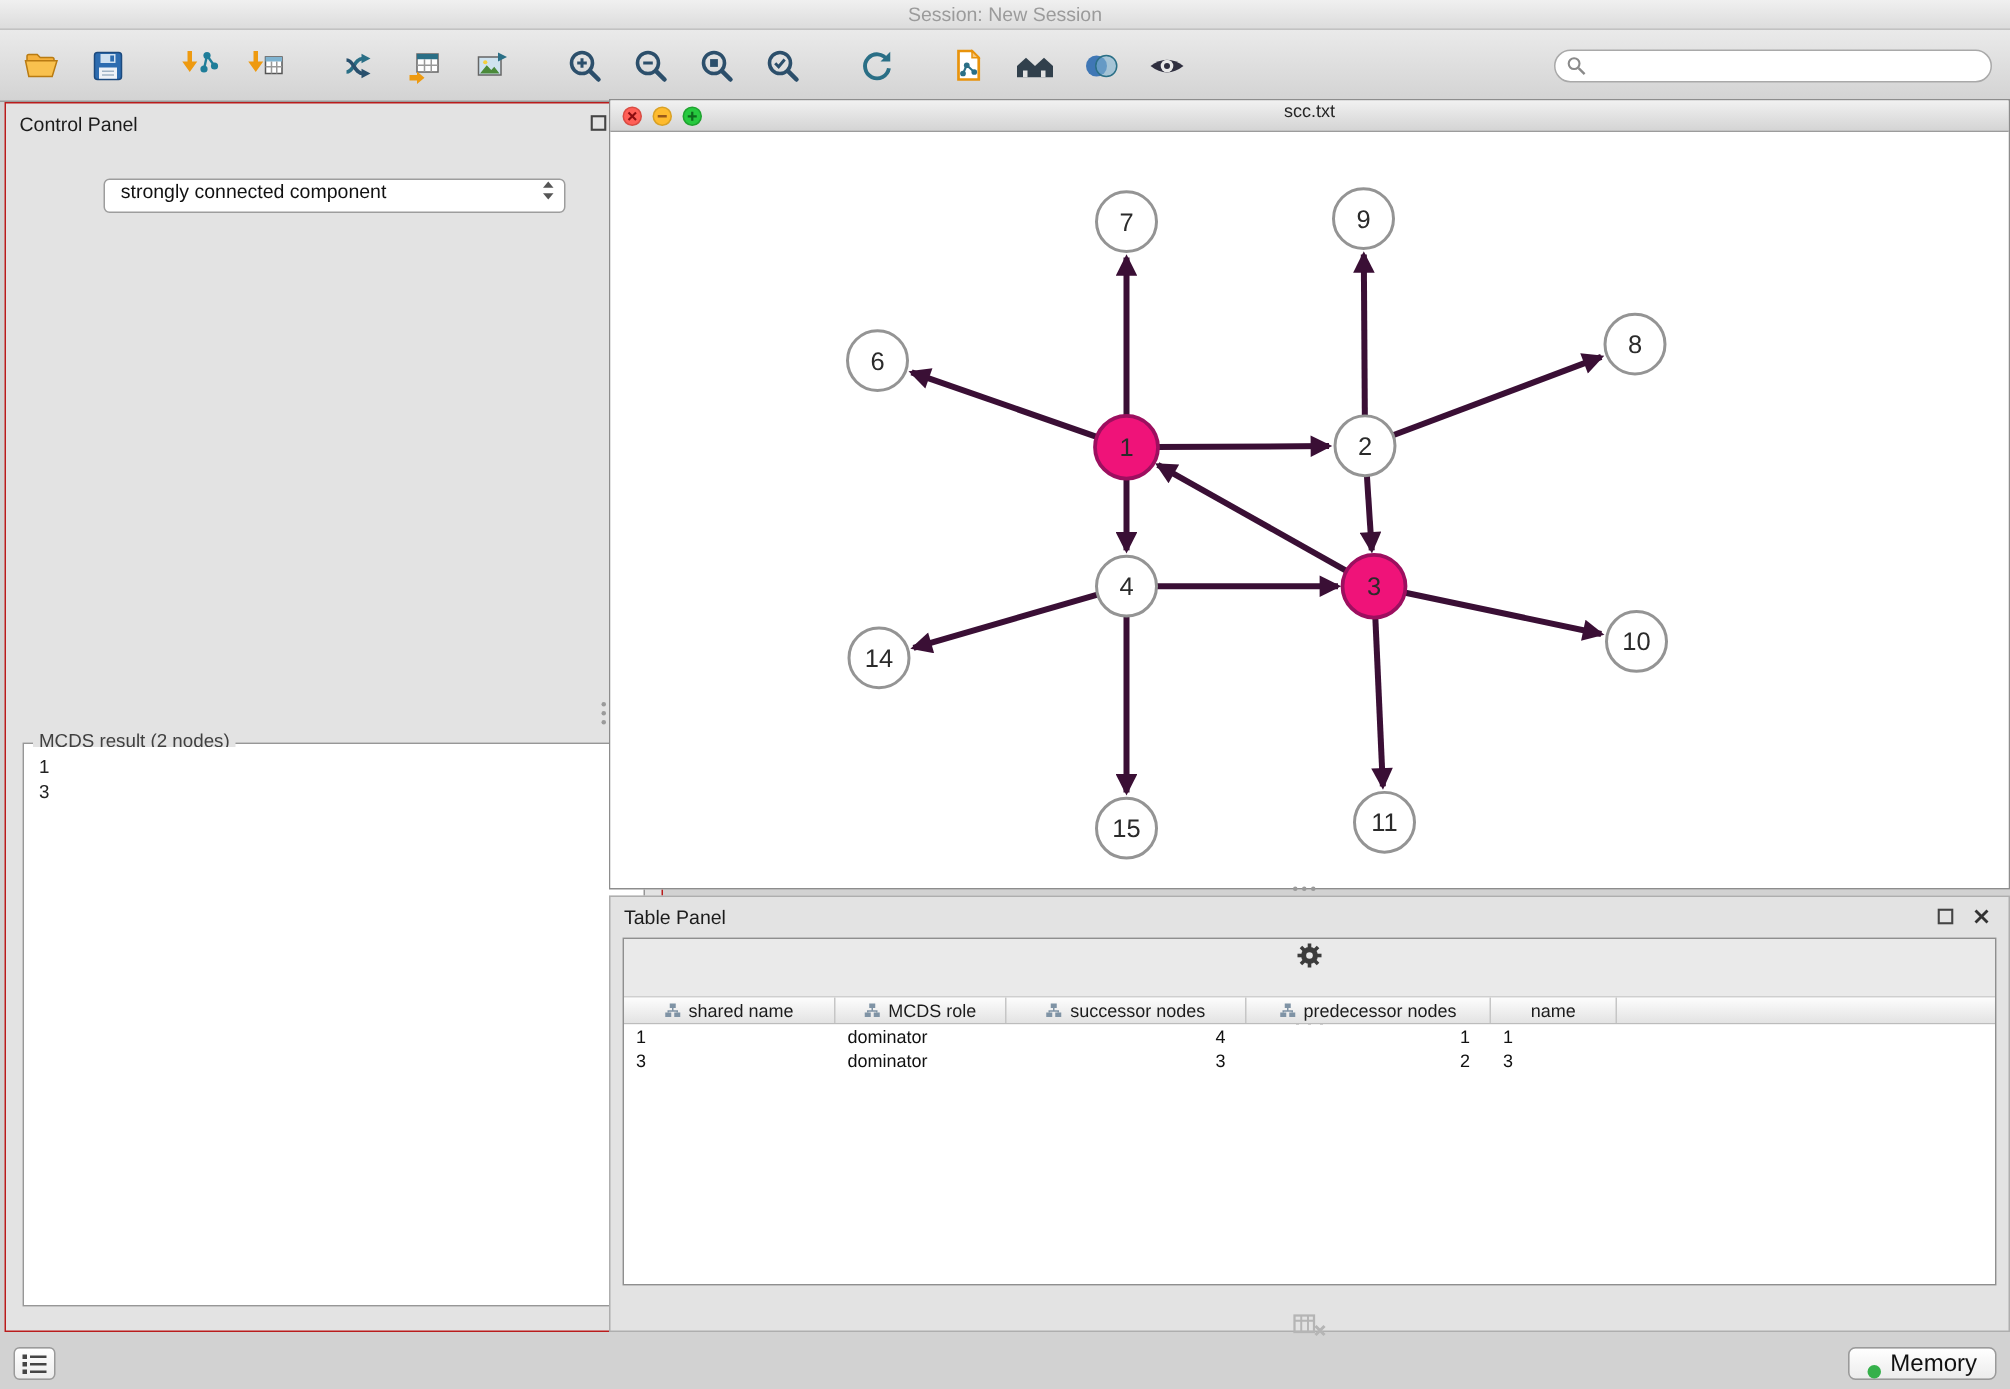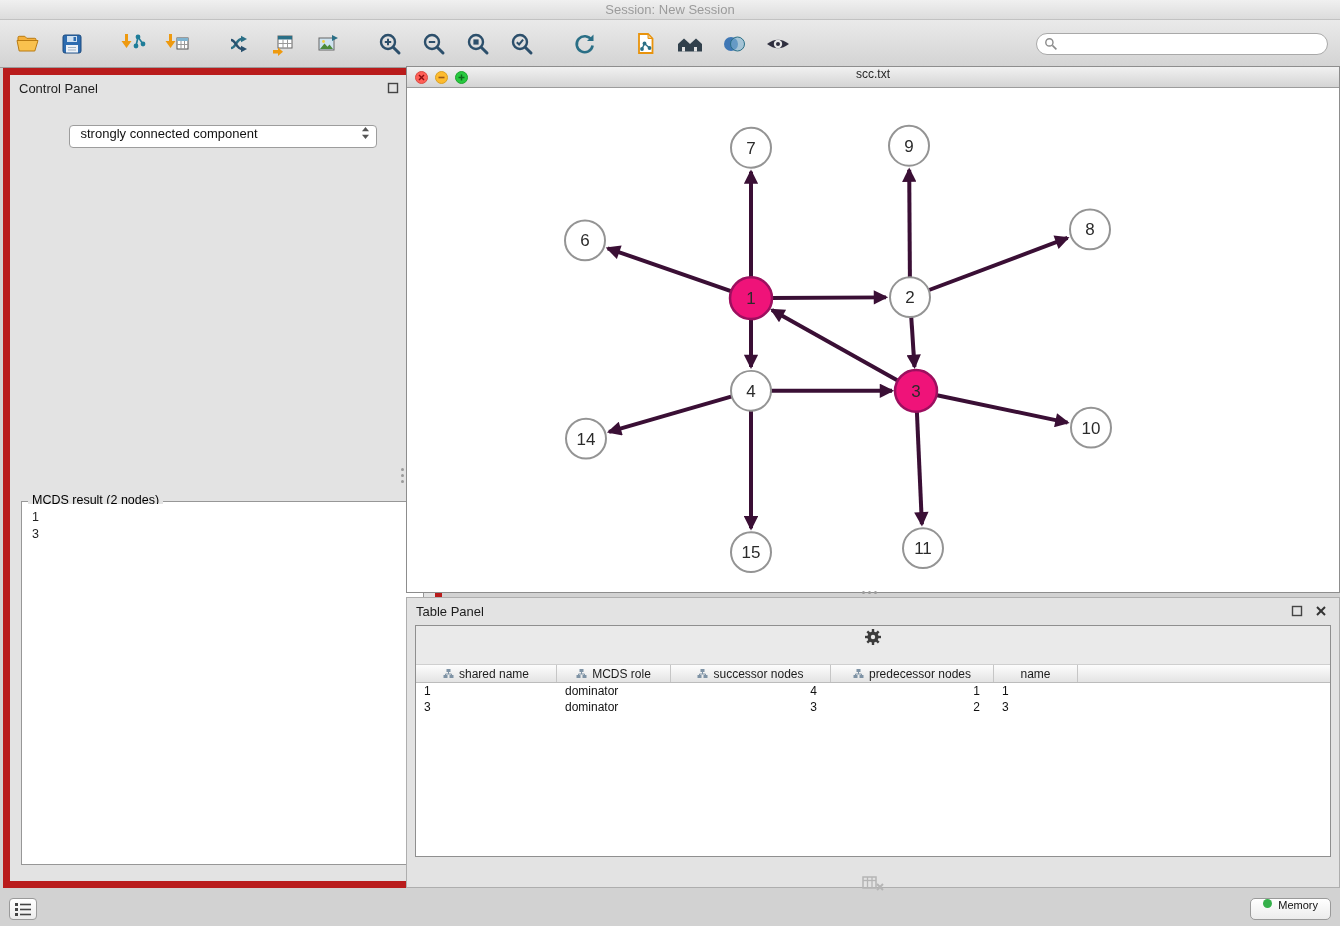--- a/index.html
+++ b/index.html
@@ -11,36 +11,36 @@
   .title-text{color:#9b9b9b;font-size:13px;}
   .toolbar{position:absolute;left:0;top:20px;width:100%;height:48px;background:linear-gradient(#eaeaea,#d3d3d3);border-bottom:1px solid #9b9b9b;display:flex;align-items:center;padding:0 12px;}
   .tb-group{display:flex;align-items:center;gap:12px;margin-right:30px;}
   button{background:none;border:none;font:inherit;color:inherit;}
   .tb-btn{width:32px;height:34px;display:flex;align-items:center;justify-content:center;}
   .search-wrap{margin-left:auto;position:relative;width:292px;height:22px;}
   .search-input{width:100%;height:100%;border:1px solid #a9a9a9;border-radius:11px;background:#fff;padding:0 10px 0 26px;font-size:12px;outline:none;}
   .search-glass{position:absolute;left:8px;top:4px;}
 
   
-  .control-panel{position:absolute;left:3px;top:68px;width:439px;height:820px;background:#e3e3e3;border:7px solid #b91c1c;}
+  .control-panel{position:absolute;left:3px;top:68px;width:439px;height:820px;background:#e3e3e3;border:1px solid #b91c1c;}
   .panel-header{height:26px;display:flex;align-items:center;padding:0 9px;}
   .panel-title{font-size:13px;color:#1c1c1c;}
   .spacer{flex:1;}
   .panel-icon{width:18px;height:18px;display:flex;align-items:center;justify-content:center;margin-left:6px;}
   .cp-tabs{display:flex;justify-content:center;border-bottom:1px solid #a6a6a6;}
   .cp-tab{padding:3px 13px 4px;font-size:13px;background:linear-gradient(#fdfdfd,#e9e9e9);border:1px solid #9d9d9d;border-bottom:none;margin-right:-1px;color:#111;}
   .cp-tab.active{background:#cdcdcd;color:#9d9d9d;}
   .cp-content{padding-top:24px;text-align:center;}
   .opt-label{font-size:13px;margin-bottom:13px;color:#111;}
   .dropdown{width:308px;height:23px;margin:0 auto 13px;background:#fff;border:1px solid #9d9d9d;border-radius:4px;display:flex;padding:0 6px 0 11px;font-size:13px;text-align:left;}
   .dd-label{flex:1;color:#111;}
   .btn-row{display:flex;justify-content:center;gap:14px;}
   .btn{height:23px;padding:0 17px;background:linear-gradient(#ffffff,#ececec);border:1px solid #9d9d9d;border-radius:4px;font-size:13px;display:flex;align-items:center;color:#111;}
   .result-box{position:absolute;left:11px;right:11px;top:426px;bottom:16px;border:1px solid #979797;background:#fff;}
-  .result-legend{position:absolute;top:-9px;left:6px;background:#e3e3e3;padding:0 4px;font-size:12.5px;color:#000000;}
+  .result-legend{position:absolute;top:-9px;left:6px;background:#e3e3e3;padding:0 4px;font-size:12.5px;color:#404040;}
   .result-list{position:absolute;inset:2px;background:#fff;padding:5px 8px;font-size:12.5px;line-height:17px;text-align:left;overflow:hidden;}
 
   
   .net-window{position:absolute;left:406px;top:66px;width:934px;height:527px;border:1px solid #8d8d8d;background:#fff;}
   .net-titlebar{height:21px;background:linear-gradient(#f1f1f1,#d4d4d4);border-bottom:1px solid #9c9c9c;position:relative;display:flex;justify-content:center;font-size:12px;color:#262626;}
   .traffic{position:absolute;left:8px;top:4px;display:flex;gap:7px;}
   .light{width:13px;height:13px;border-radius:50%;display:flex;align-items:center;justify-content:center;padding:0;}
   .light.red{background:#ff5f57;border:1px solid #d94c43;}
   .light.yellow{background:#febb2e;border:1px solid #d9a125;}
   .light.green{background:#27c93f;border:1px solid #1fa32f;}
@@ -64,21 +64,21 @@
   .tp-row{display:flex;height:16px;font-size:12px;background:#fff;}
   .tp-cell{line-height:16px;padding:0 8px;overflow:hidden;white-space:nowrap;color:#111;}
   .num-r{text-align:right;padding-right:14px;}
   .tp-tabs{position:absolute;left:0;right:0;bottom:3px;height:24px;display:flex;justify-content:center;align-items:center;}
   .tp-tab{padding:3px 12px 4px;border:1px solid #9d9d9d;background:linear-gradient(#fdfdfd,#e9e9e9);margin-right:-1px;font-size:13px;color:#111;}
   .tp-tab.active{background:#cdcdcd;color:#a2a2a2;}
 
   
   .statusbar{position:absolute;left:0;bottom:0;width:100%;height:34px;background:#d2d2d2;display:flex;align-items:center;padding:0 9px;}
   .tasks-btn{width:28px;height:22px;border:1px solid #9a9a9a;border-radius:4px;background:linear-gradient(#ffffff,#ececec);display:flex;align-items:center;justify-content:center;}
-  .memory-btn{margin-left:auto;height:22px;border:1px solid #9a9a9a;border-radius:5px;background:linear-gradient(#ffffff,#ececec);display:flex;align-items:flex-start;gap:6px;padding:0 12px;font-size:11px;color:#111;}
+  .memory-btn{margin-left:auto;height:22px;border:1px solid #9a9a9a;border-radius:5px;background:linear-gradient(#ffffff,#ececec);display:flex;align-items:flex-end;gap:6px;padding:0 12px;font-size:16px;color:#111;}
   .mem-dot{width:9px;height:9px;border-radius:50%;background:#35b04a;}
 </style>
 </head>
 <body>
 
 <div class="app">
 
   <div class="titlebar">
     <span class="title-text">Session: New Session</span>
   </div>

